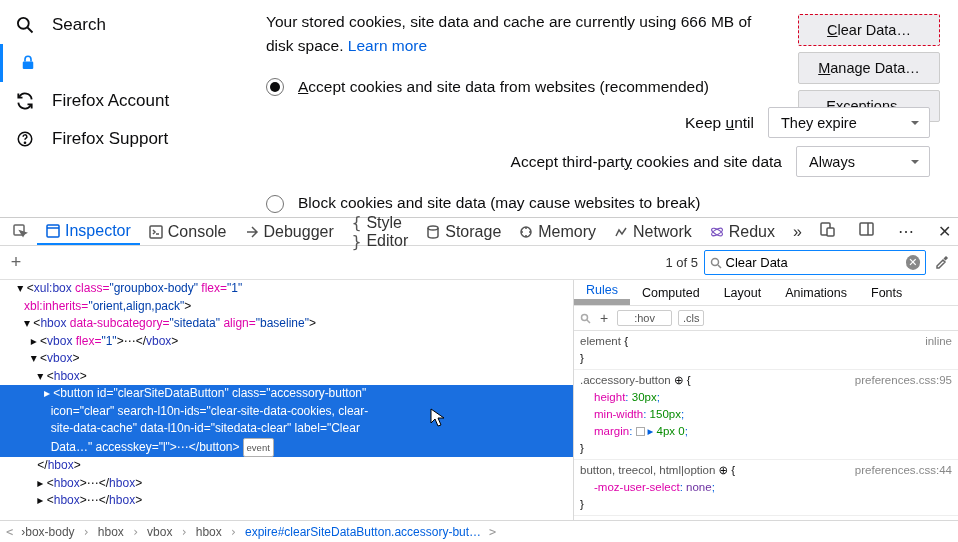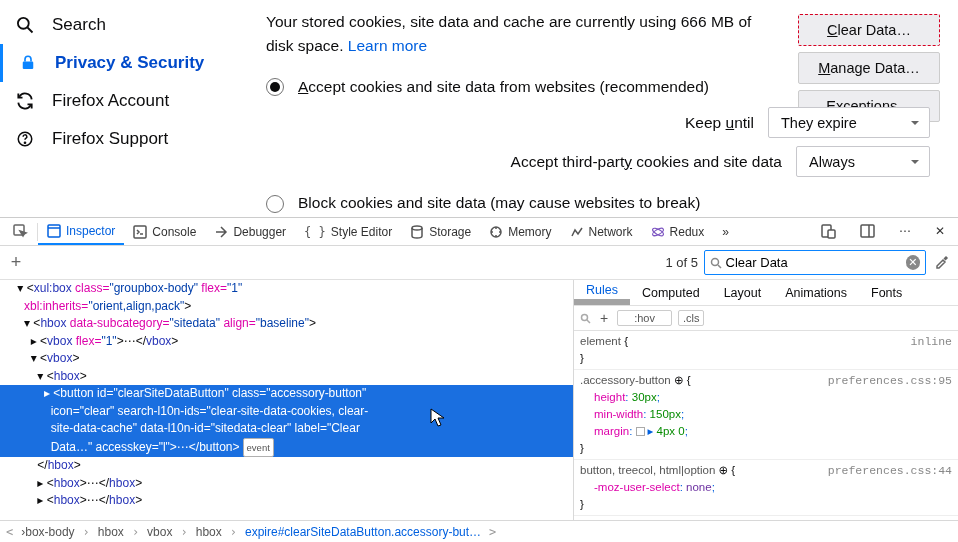--- a/index.html
+++ b/index.html
@@ -22,21 +22,21 @@
 .btn .ak { text-decoration: underline; }
 
 .radiorow { display: flex; align-items: center; gap: 14px; margin-top: 16px; }
 .radio-outer { width: 18px; height: 18px; border: 1px solid #737373; border-radius: 50%; display: flex; align-items: center; justify-content: center; }
 .radio-outer.on::after { content: ""; width: 10px; height: 10px; background: #0c0c0d; border-radius: 50%; }
 .subrow { display: flex; align-items: center; gap: 14px; margin: 8px 0 0 32px; justify-content: flex-end; }
 .sel { border: 1px solid #c7c7cc; border-radius: 2px; height: 31px; padding: 0 30px 0 12px; display: flex; align-items: center; position: relative; font-size: 14.5px; background: #fff; }
 .sel::after { content: ""; position: absolute; right: 10px; top: 13px; border: 4px solid transparent; border-top-color: #666; }
 
 
-.dtbar { height: 28px; display: flex; align-items: center; border-bottom: 1px solid #d8d8d8; font-size: 12px; color: #333; padding: 0 4px; gap: 0; }
+.dtbar { height: 28px; display: flex; align-items: center; border-bottom: 1px solid #d8d8d8; font-size: 16px; color: #333; padding: 0 4px; gap: 0; }
 .dtbtn { display: flex; align-items: center; gap: 5px; padding: 0 9px; height: 100%; cursor: pointer; }
 .dtbtn.active { color: #0060df; border-bottom: 2px solid #0a84ff; }
 .dtright { margin-left: auto; display: flex; gap: 6px; }
 
 
 .insprow { height: 34px; display: flex; align-items: center; border-bottom: 1px solid #e0e0e0; }
 .insprow .plus { width: 32px; text-align: center; font-size: 18px; color: #666; cursor: pointer; }
 .insprow .count { margin-left: auto; font-size: 13px; color: #333; padding-right: 6px; }
 .searchwrap { width: 222px; height: 25px; border: 1px solid #0a84ff; border-radius: 2px; display: flex; align-items: center; padding: 0 5px; gap: 4px; }
 .searchwrap input { border: 0; outline: 0; flex: 1; font-size: 13px; }
@@ -57,21 +57,21 @@
 .rules { flex: 1; display: flex; flex-direction: column; }
 .rtabs { display: flex; height: 26px; align-items: center; border-bottom: 1px solid #e0e0e0; font-size: 12.5px; }
 .rtabs div { padding: 0 12px; height: 100%; display: flex; align-items: center; cursor: pointer; }
 .rtabs .on { color: #0060df; border-bottom: 6px solid #a3a3a3; }
 .filterbar { display: flex; align-items: center; height: 25px; border-bottom: 1px solid #e0e0e0; font-size: 12px; padding: 0 6px; gap: 6px; }
 .filterbar .hint { color: #999; font-style: italic; flex: 1; }
 .filterbar .fbtn { font-size: 14px; color: #555; cursor: pointer; padding:0 3px; }
 .ruleslist { flex: 1; overflow: hidden; font-family: Menlo, Consolas, monospace; font-size: 11.5px; line-height: 17px; }
 .rblock { border-bottom: 1px solid #eee; padding: 2px 6px; }
 .rsel { color: #555; }
-.rsrc { float: right; color: #888; font-family: Liberation Mono, monospace; }
+.rsrc { float: right; color: #888; }
 .prop { color: #0060df; padding-left: 14px; }
 .prop .n { color: #dd00a9; }
 .prop .v { color: #6b2fa0; }
 .prop .num { color: #058b00; }
 .swatch { display:inline-block; width:9px; height:9px; border:1px solid #aaa; vertical-align:middle; margin-right:3px; }
 
 
 .breadcrumb { height: 22px; border-top: 1px solid #d8d8d8; display: flex; align-items: center; font-size: 12px; padding: 0 4px; gap: 6px; color: #555; }
 .breadcrumb .chev { color: #999; padding: 0 2px; cursor:pointer; font-family: Menlo, monospace; }
 .breadcrumb .crumb { cursor: pointer; }
@@ -92,21 +92,20 @@
         </span>
       <span>Search</span>
     </div>
     <div class="side-item active">
       <span class="ico">
           <svg viewBox="0 0 24 24" width="18" height="18" fill="currentColor">
             <rect x="5" y="10" width="14" height="10" rx="1.5"></rect>
             <path fill="none" stroke="currentColor" stroke-width="2.2" d="M8 10V7a4 4 0 0 1 8 0v3"></path>
           </svg>
         </span>
-      <span>Privacy &amp; Security</span>
     </div>
     <div class="side-item">
       <span class="ico">
           <svg viewBox="0 0 24 24" width="20" height="20" fill="none" stroke="currentColor" stroke-width="2.2">
             <path d="M20 10a8 8 0 0 0-14.9-3"></path>
             <polyline points="4 3 4 8 9 8"></polyline>
             <path d="M4 14a8 8 0 0 0 14.9 3"></path>
             <polyline points="20 21 20 16 15 16"></polyline>
           </svg>
         </span>

